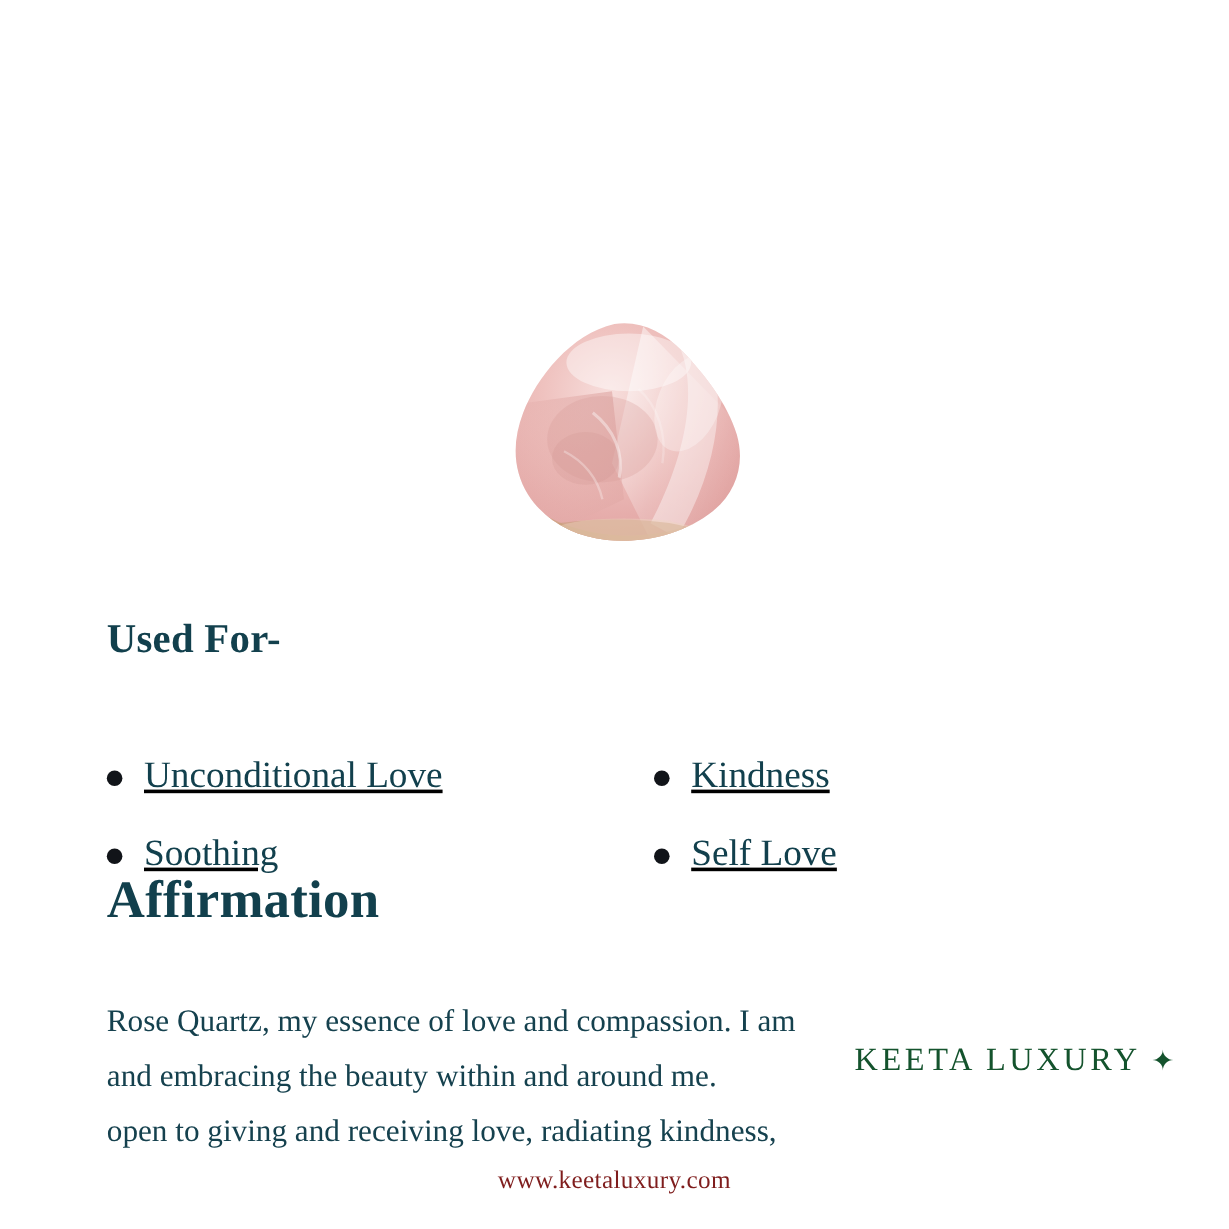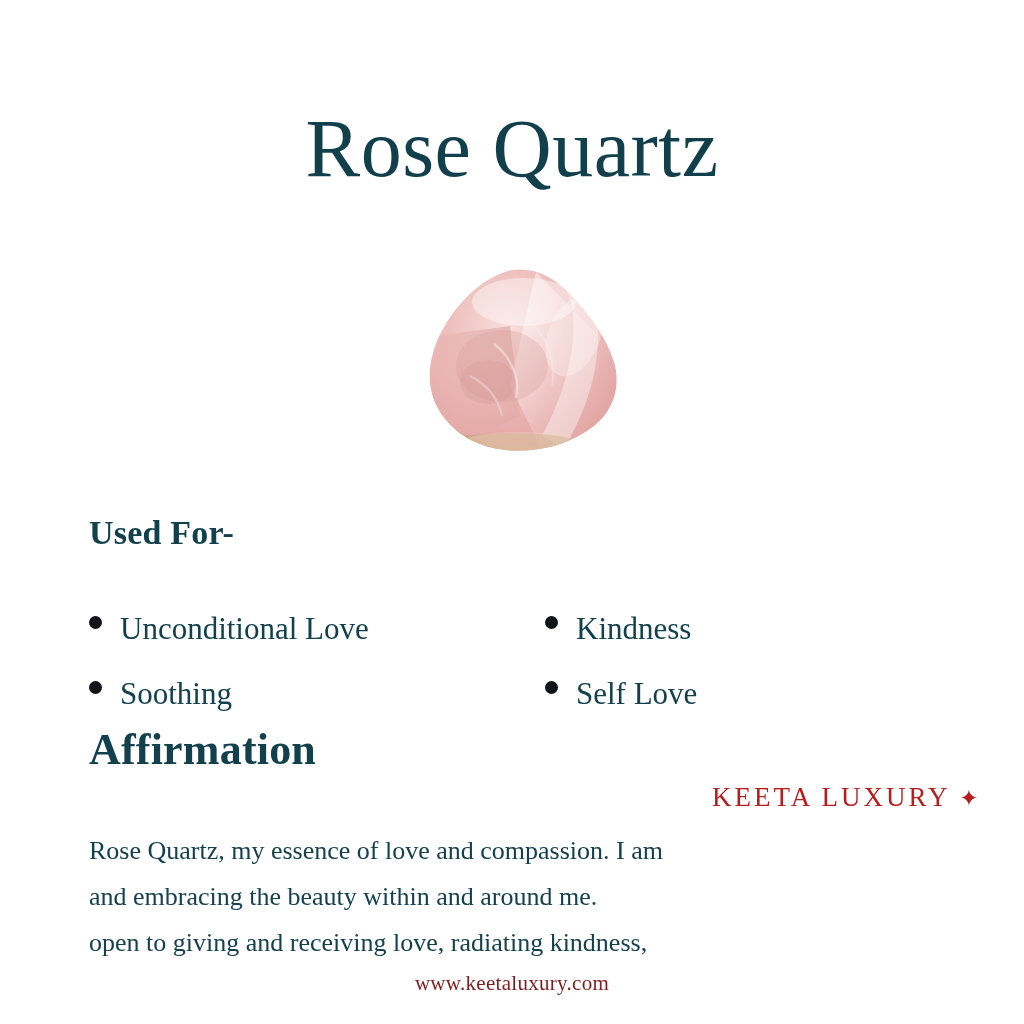--- a/index.html
+++ b/index.html
@@ -63,22 +63,23 @@
   }
   .col {
     position: absolute;
     top: 0;
   }
   .col.left  { left: 89px;  width: 420px; }
   .col.right { left: 545px; width: 420px; }
 
   .bullet-row {
     display: flex;
-    align-items: center;
+    align-items: flex-end;
     height: 65px;
+    text-decoration: underline;
   }
   .dot {
     width: 13px;
     height: 13px;
     border-radius: 50%;
     background: #111419;
     flex: 0 0 13px;
     margin-right: 18px;
     position: relative;
     top: -6px;
@@ -102,26 +103,26 @@
     line-height: 46px;
     color: #15414e;
     z-index: 3;
   }
   .affir-line { white-space: nowrap; }
 
   
   .watermark {
     position: absolute;
     left: 712px;
-    top: 784px;
+    top: 870px;
     font-family: "Liberation Serif", "DejaVu Serif", serif;
     font-size: 27px;
     line-height: 1;
     letter-spacing: 3px;
-    color: #b91c1c;
+    color: #14532d;
     white-space: nowrap;
     z-index: 1;
     user-select: none;
   }
   .watermark .wm-star { letter-spacing: 0; font-size: 23px; }
 
   
   .footer {
     position: absolute;
     top: 971px;
@@ -132,21 +133,20 @@
     font-size: 21px;
     color: #7f1d1d;
     letter-spacing: 0.3px;
   }
 </style>
 </head>
 <body>
 
 <div id="page">
 
-  <div class="title">Rose Quartz</div>
 
   <div class="stone-wrap">
     <svg class="stone-svg" viewBox="0 0 200 192" xmlns="http://www.w3.org/2000/svg">
       <defs>
         <radialGradient id="bodyGrad" cx="42%" cy="32%" r="78%">
           <stop offset="0%" stop-color="#f7dedc"></stop>
           <stop offset="38%" stop-color="#efc2bf"></stop>
           <stop offset="72%" stop-color="#e6adab"></stop>
           <stop offset="100%" stop-color="#dfa09e"></stop>
         </radialGradient>

